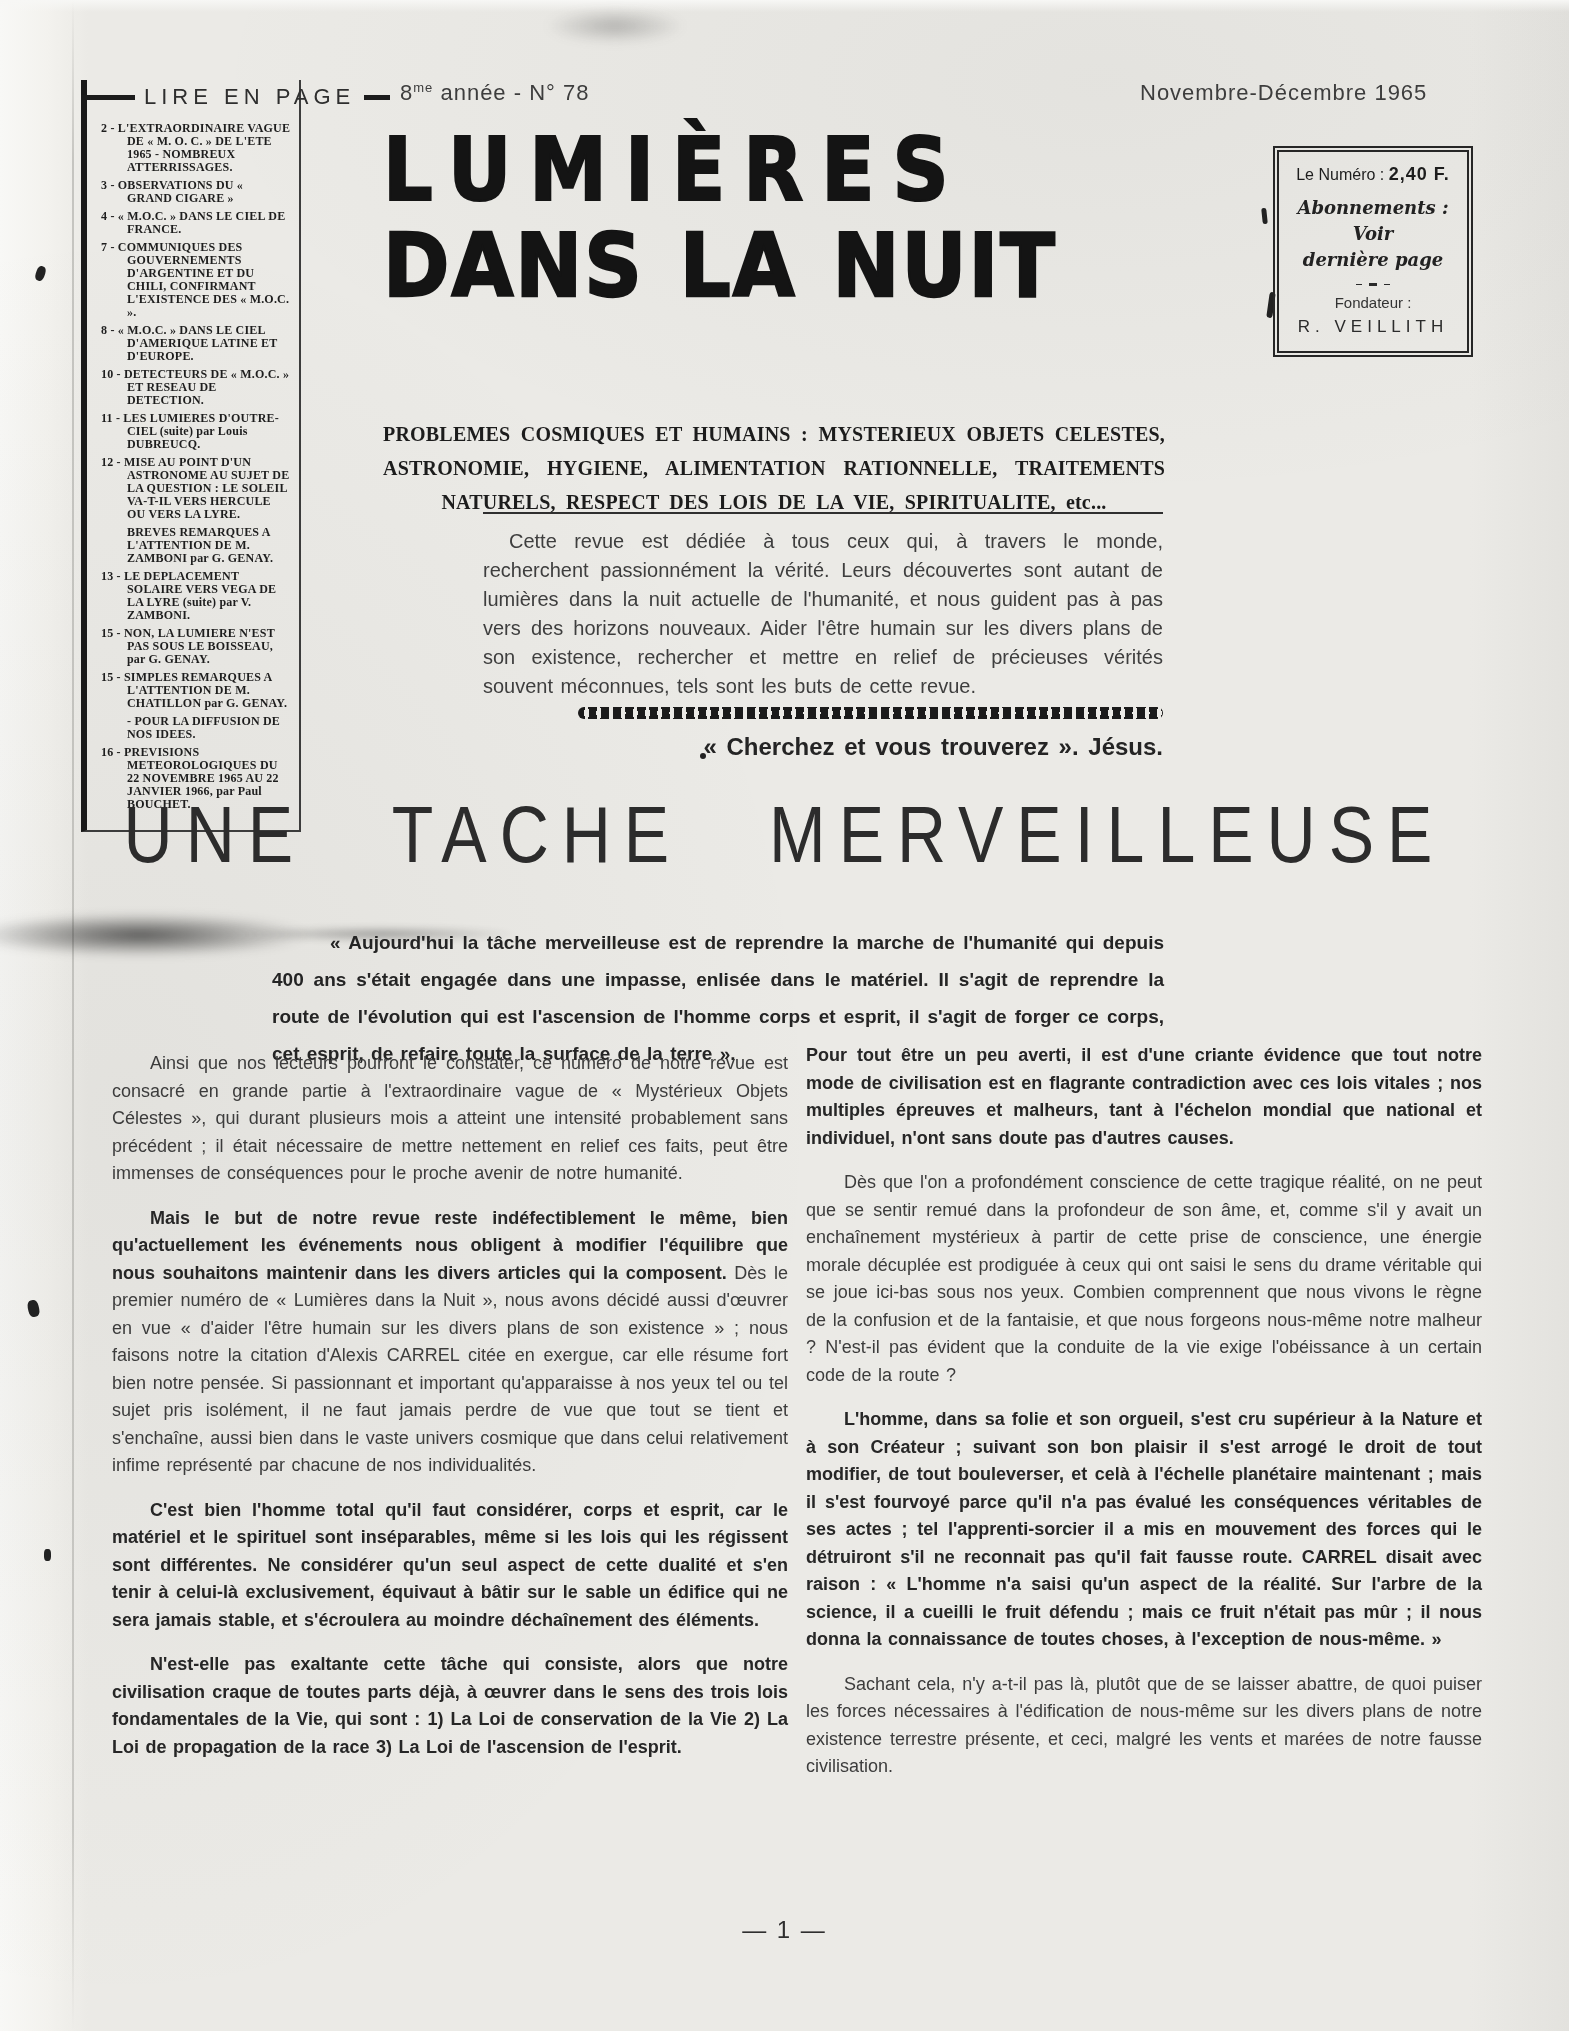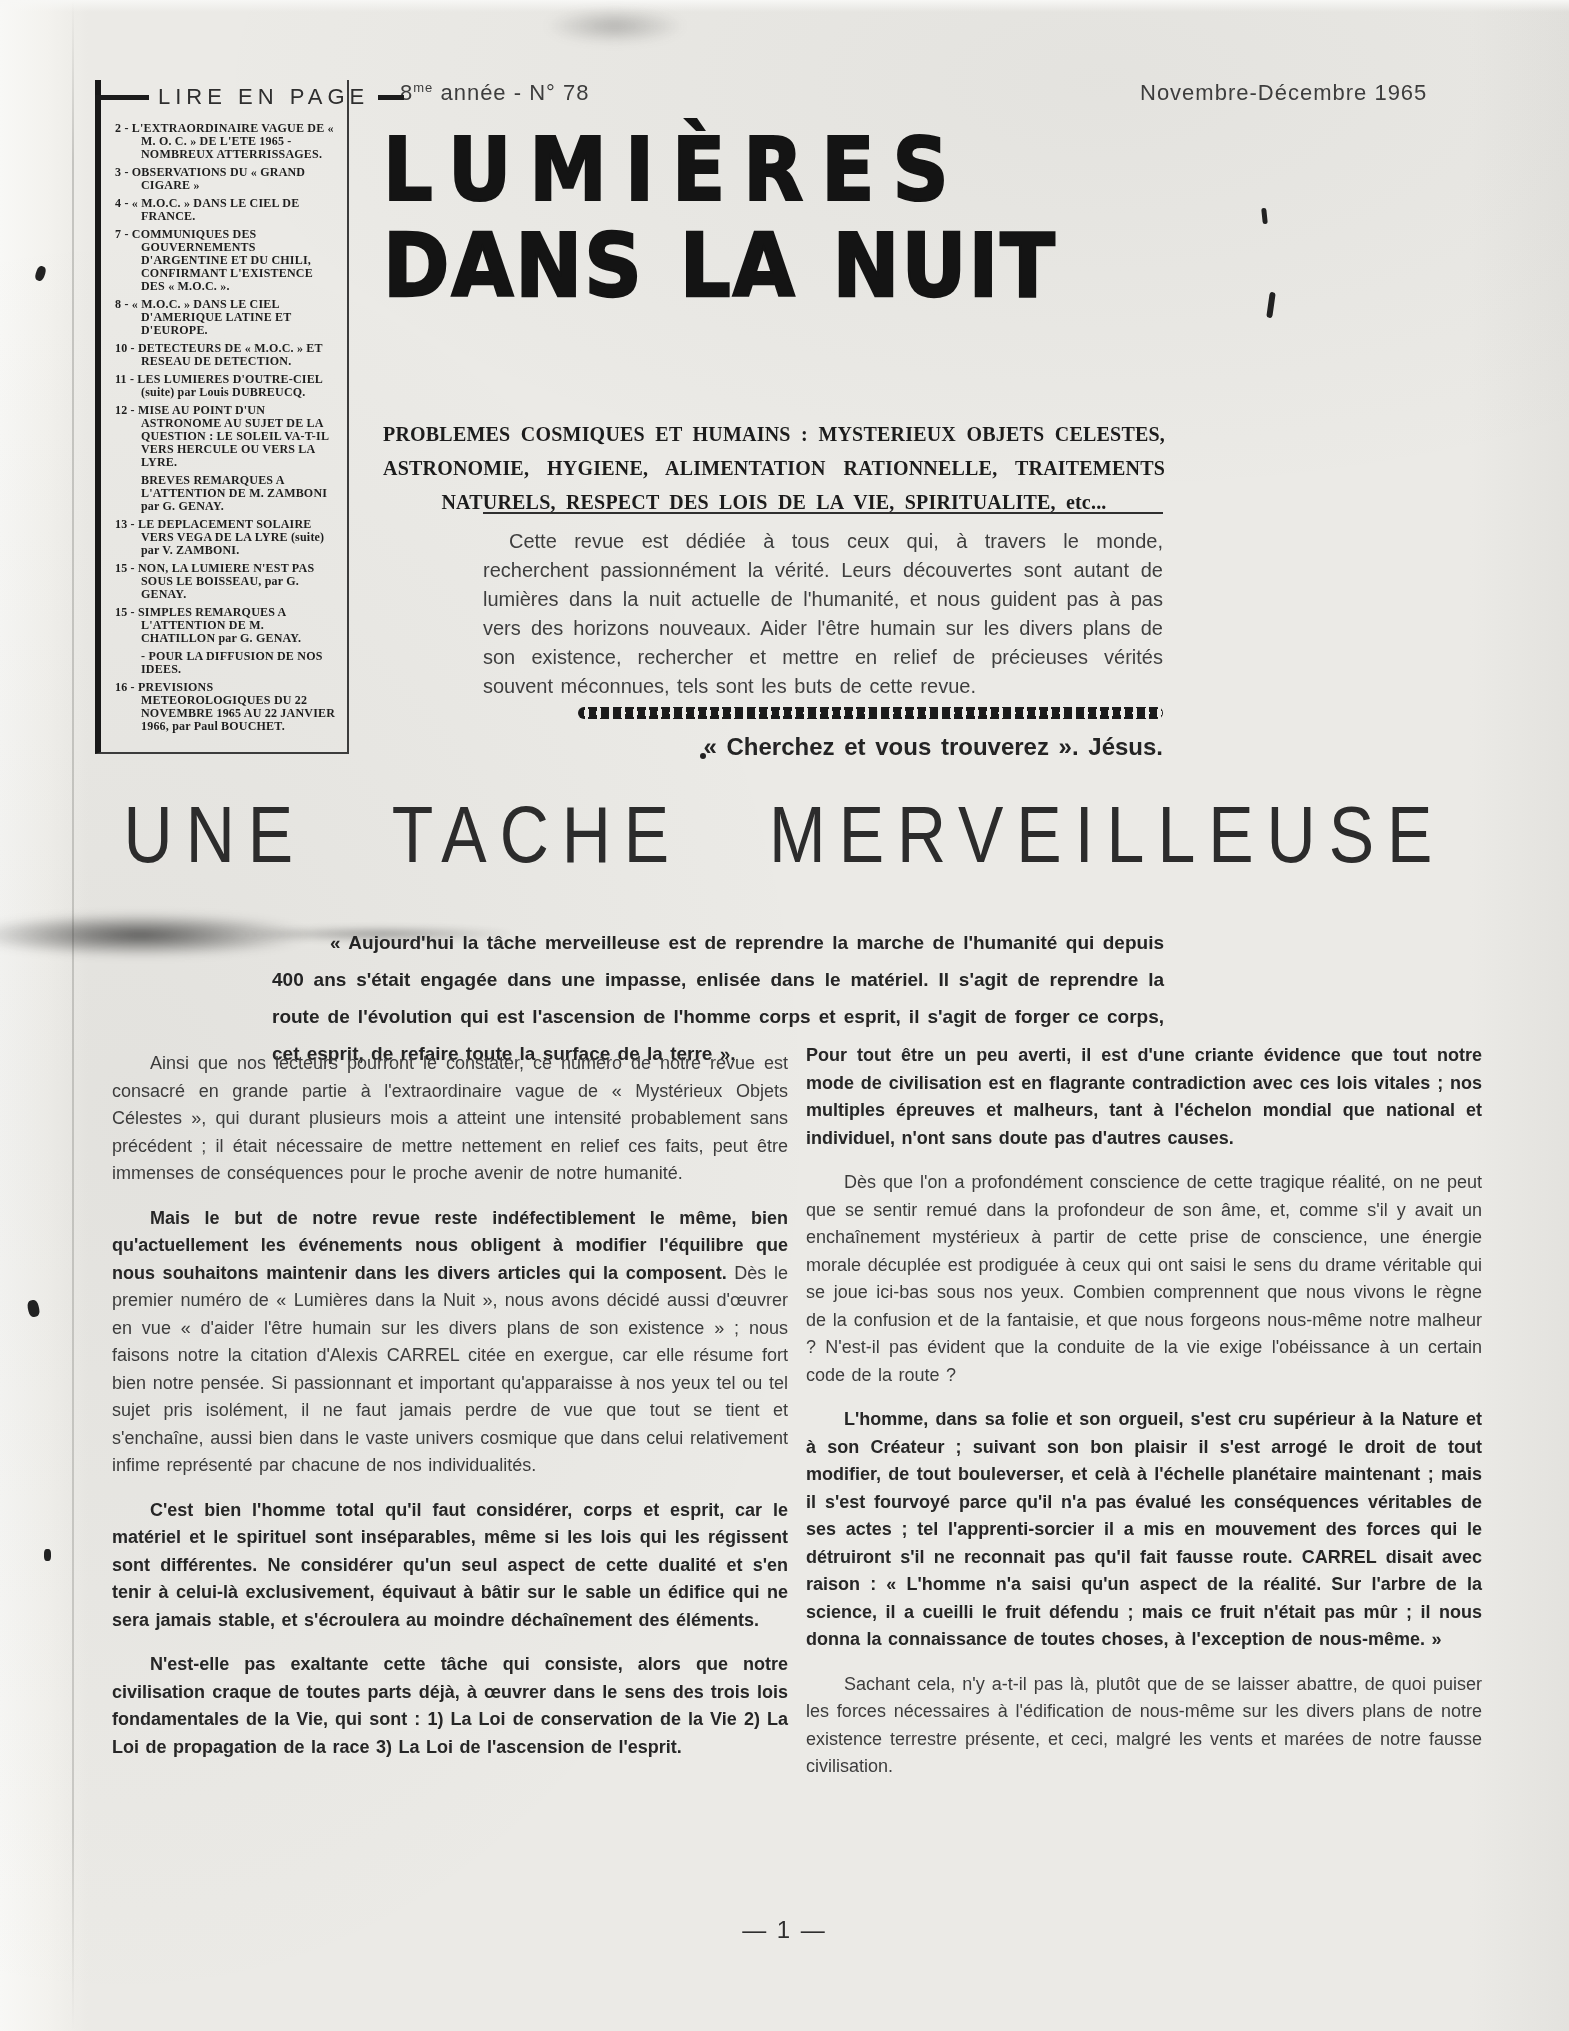--- a/index.html
+++ b/index.html
@@ -13,21 +13,21 @@
       linear-gradient(90deg,#f8f8f6 0px,#f3f2ee 48px,#ebeae6 88px,#ebeae6 1470px,#e3e2de 1569px);
     font-family:"Liberation Sans",sans-serif;
   }
   .edge-line{position:absolute;left:72px;top:0;width:2px;height:100%;
     background:linear-gradient(180deg,rgba(110,110,105,0),rgba(110,110,105,.32) 8%,rgba(110,110,105,.28) 90%,rgba(110,110,105,0));}
   
   .issue-info{position:absolute;left:400px;top:80px;font-size:22px;color:#3d3d3d;letter-spacing:1px;text-align:right;}
   .issue-info sup{font-size:13px;}
   .issue-date{position:absolute;left:1140px;top:80px;width:330px;text-align:left;font-size:22px;color:#3d3d3d;letter-spacing:1px;}
   
-  .toc-box{position:absolute;left:95px;top:80px;width:254px;
+  .toc-box{position:absolute;left:81px;top:80px;width:220px;
     border-left:6px solid #191919;border-right:2px solid #3c3c3c;border-bottom:2px solid #3c3c3c;
     padding:0 8px 14px 14px;box-sizing:border-box;}
   .toc-title-row{display:flex;align-items:center;gap:9px;margin:4px 0 12px -20px;}
   .bar{height:5px;background:#1c1c1c;flex:none;}
   .bar.long{width:54px}.bar.short{width:26px}
   .toc-title{margin:0;font-weight:400;font-size:22px;letter-spacing:5px;color:#2e2e2e;white-space:nowrap;}
   .toc-item{font-family:"Liberation Serif",serif;font-weight:700;font-size:12px;line-height:13px;
     color:#1e1e1e;margin-bottom:5px;padding-left:26px;text-indent:-26px;letter-spacing:.2px;}
   .toc-item.no-num{text-indent:0;}
   
@@ -126,20 +126,31 @@
       <div class="toc-item no-num">- POUR LA DIFFUSION DE NOS IDEES.</div>
       <div class="toc-item">16 - PREVISIONS METEOROLOGIQUES DU 22 NOVEMBRE 1965 AU 22 JANVIER 1966, par Paul BOUCHET.</div>
     </div>
   </div>
 
   <div class="masthead">
     <div class="mast-line1">LUMIÈRES</div>
     <div class="mast-line2">DANS LA NUIT</div>
   </div>
 
+  <div class="price-box">
+    <div class="pb-inner">
+      <div class="pb-price"><span>Le Numéro :</span> <b>2,40 F.</b></div>
+      <div class="pb-script">Abonnements :</div>
+      <div class="pb-script">Voir</div>
+      <div class="pb-script">dernière page</div>
+      <div class="ornament"></div>
+      <div class="pb-founder-label">Fondateur :</div>
+      <div class="pb-founder">R. VEILLITH</div>
+    </div>
+  </div>
 
   <div class="subtitle">PROBLEMES COSMIQUES ET HUMAINS : MYSTERIEUX OBJETS CELESTES, ASTRONOMIE, HYGIENE, ALIMENTATION RATIONNELLE, TRAITEMENTS NATURELS, RESPECT DES LOIS DE LA VIE, SPIRITUALITE, etc...</div>
 
   <div class="intro-zone">
     <p class="intro">Cette revue est dédiée à tous ceux qui, à travers le monde, recherchent passionnément la vérité. Leurs découvertes sont autant de lumières dans la nuit actuelle de l'humanité, et nous guident pas à pas vers des horizons nouveaux. Aider l'être humain sur les divers plans de son existence, rechercher et mettre en relief de précieuses vérités souvent méconnues, tels sont les buts de cette revue.</p>
     <div class="wave"></div>
     <div class="quote">« Cherchez et vous trouverez ». Jésus.</div>
   </div>
 
   <h1 class="headline">UNE TACHE MERVEILLEUSE</h1>

